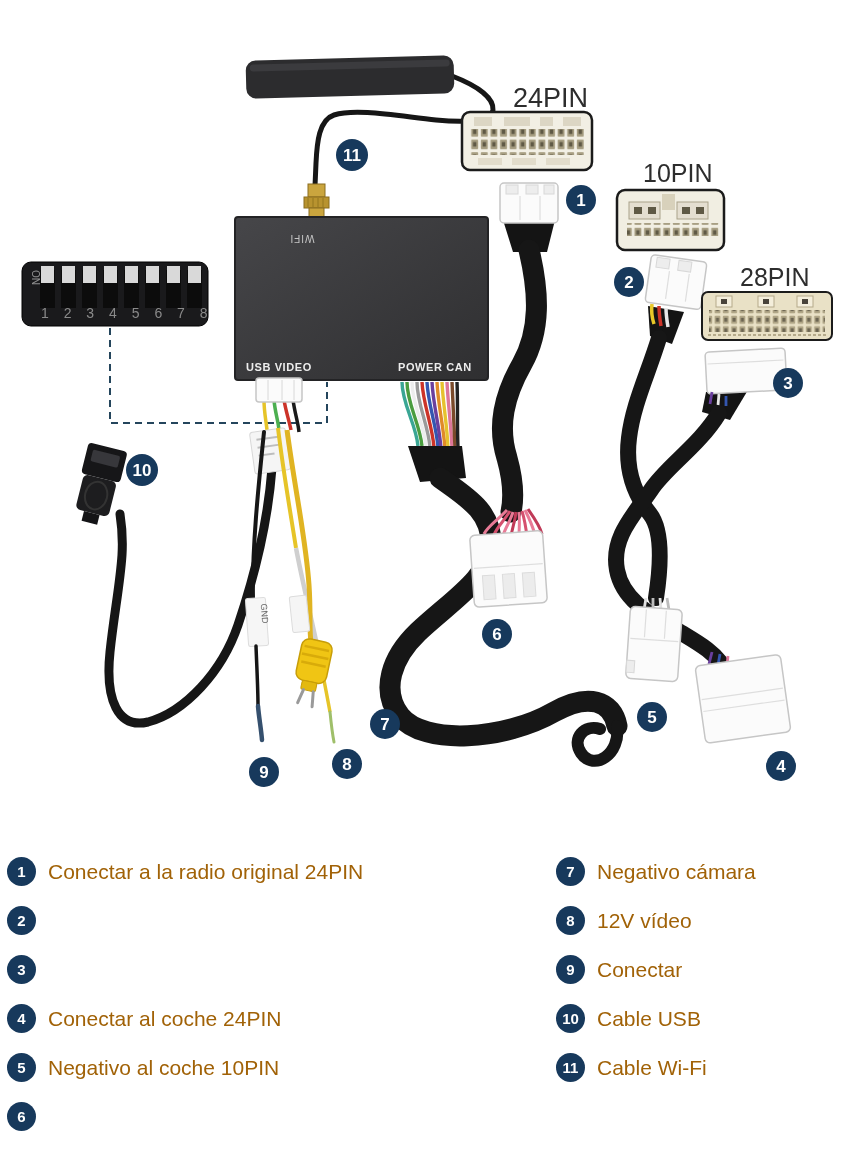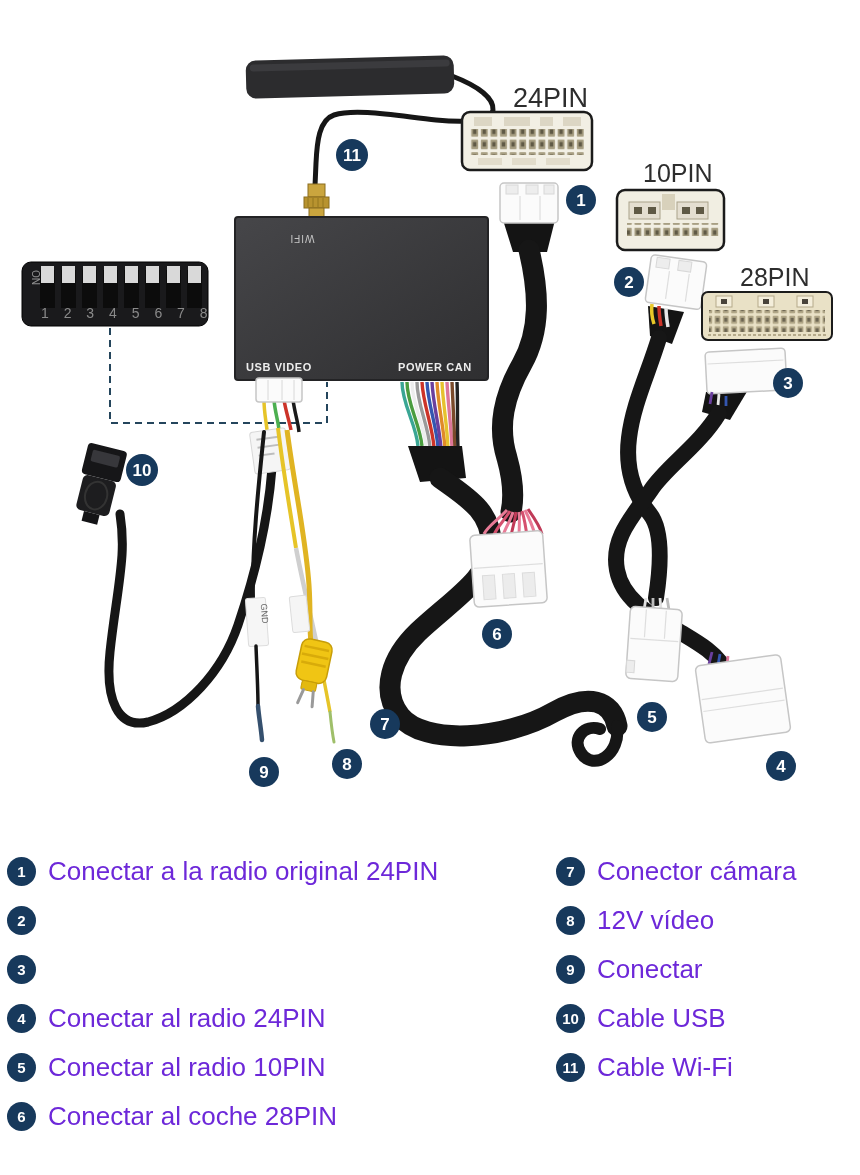--- a/index.html
+++ b/index.html
@@ -12,21 +12,21 @@
   .callout-num{font-size:17px;font-weight:bold;fill:#ffffff;text-anchor:middle;}
   .cable{stroke:#161616;fill:none;stroke-linecap:round;}
   .conn-body{fill:#fbfbfb;stroke:#c6c6c6;stroke-width:1.5;}
   .conn-detail{stroke:#dedede;stroke-width:1.2;fill:none;}
   .legend{position:absolute;top:857px;}
   .legend.left{left:7px;}
   .legend.right{left:556px;}
   .legend-row{display:flex;align-items:center;gap:12px;height:29px;margin-bottom:20px;}
   .legend-badge{flex:0 0 29px;width:29px;height:29px;border-radius:50%;background:var(--accent,#17395c);
     color:#fff;font-size:15px;font-weight:bold;display:flex;align-items:center;justify-content:center;}
-  .legend-text{font-size:26px;color:#6d28d9;white-space:nowrap;}
+  .legend-text{font-size:21px;color:#a16207;white-space:nowrap;}
 </style>
 </head>
 <body>
 
 
 
 <svg width="860" height="840" viewBox="0 0 860 840">
   <defs>
     <linearGradient id="boxg" x1="0" y1="0" x2="1" y2="1">
       <stop offset="0" stop-color="#464649"></stop>
@@ -325,36 +325,35 @@
     <div class="legend-text">Conectar a la radio original 24PIN</div>
   </div>
   <div class="legend-row">
     <div class="legend-badge">2</div>
   </div>
   <div class="legend-row">
     <div class="legend-badge">3</div>
   </div>
   <div class="legend-row">
     <div class="legend-badge">4</div>
-    <div class="legend-text">Conectar al radio 24PIN</div>
+    <div class="legend-text">Conectar al coche 24PIN</div>
   </div>
   <div class="legend-row">
     <div class="legend-badge">5</div>
-    <div class="legend-text">Conectar al radio 10PIN</div>
+    <div class="legend-text">Negativo al coche 10PIN</div>
   </div>
   <div class="legend-row">
     <div class="legend-badge">6</div>
-    <div class="legend-text">Conectar al coche 28PIN</div>
   </div>
 </div>
 
 <div class="legend right">
   <div class="legend-row">
     <div class="legend-badge">7</div>
-    <div class="legend-text">Conector cámara</div>
+    <div class="legend-text">Negativo cámara</div>
   </div>
   <div class="legend-row">
     <div class="legend-badge">8</div>
     <div class="legend-text">12V vídeo</div>
   </div>
   <div class="legend-row">
     <div class="legend-badge">9</div>
     <div class="legend-text">Conectar</div>
   </div>
   <div class="legend-row">

